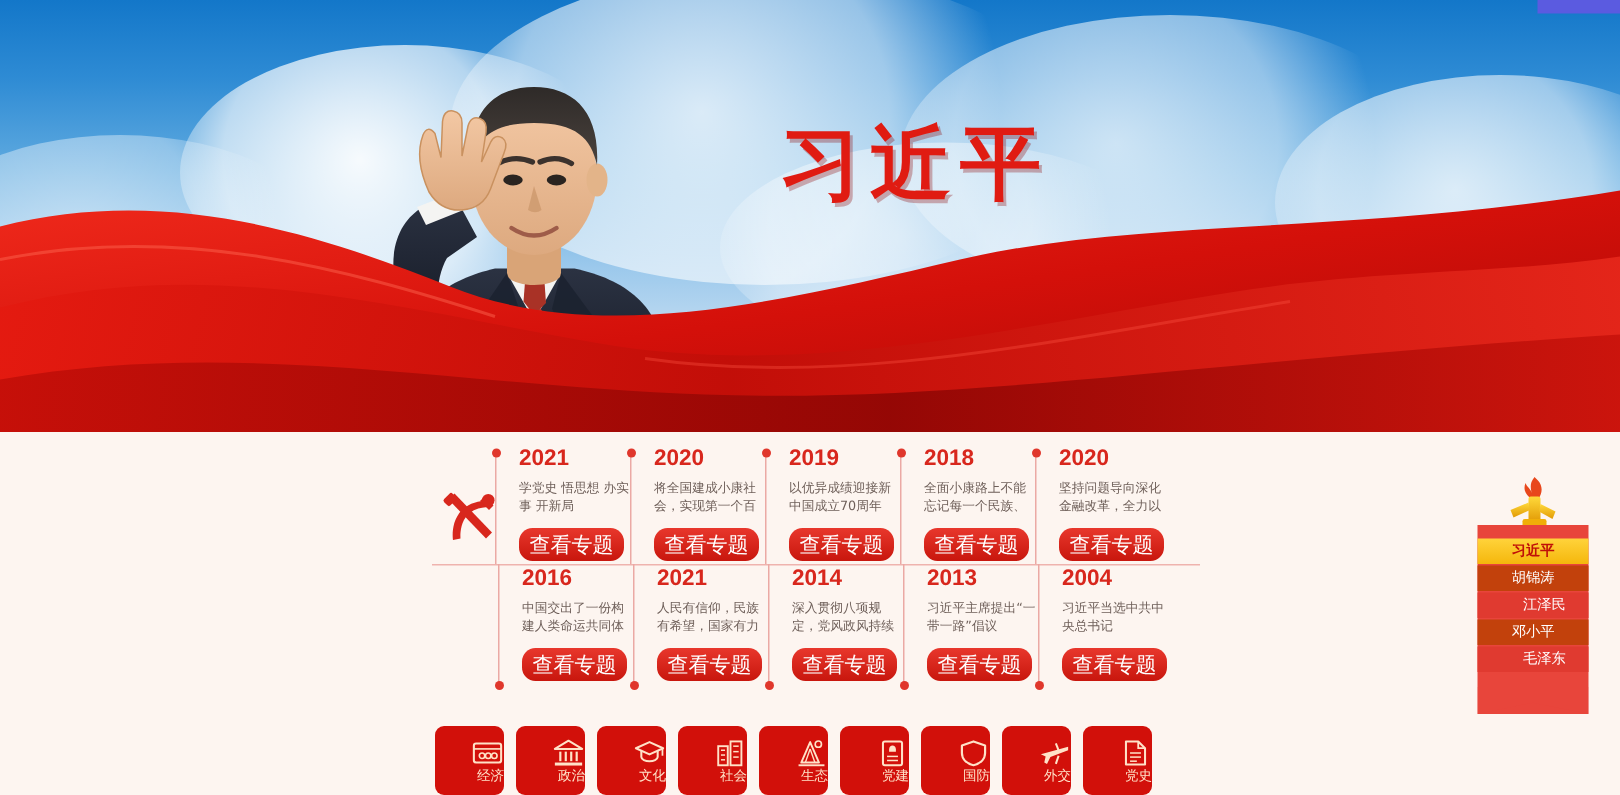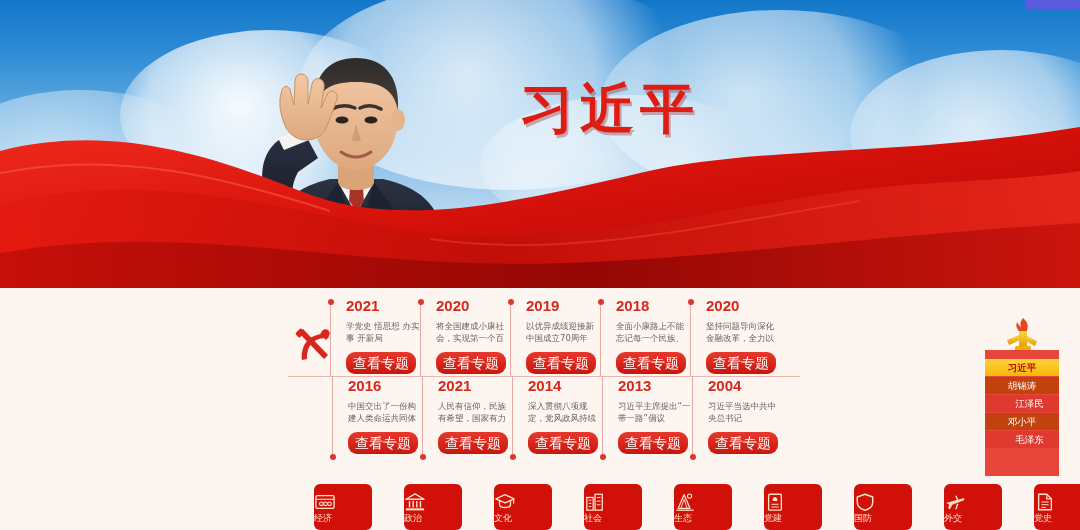--- a/index.html
+++ b/index.html
@@ -198,30 +198,29 @@
 
   
   .cats {
     position: absolute;
     left: 290px;
     top: 196px;
     display: flex;
     gap: 8px;
   }
   .cat {
-    width: 58px;
+    width: 46px;
     height: 46px;
     border-radius: 6px;
     background: #D2100A;
     display: flex;
     flex-direction: column;
-    align-items: flex-start;
+    align-items: flex-end;
     justify-content: center;
     cursor: pointer;
-    margin-left: 24px;
   }
   .cat .cat-icon {
     width: 22px;
     height: 20px;
     display: block;
     margin-bottom: 2px;
   }
   .cat .cat-label {
     font-size: 9px;
     color: #FFE2C8;

